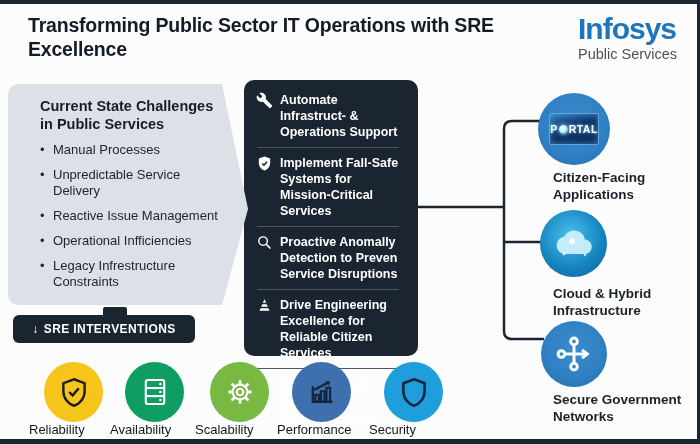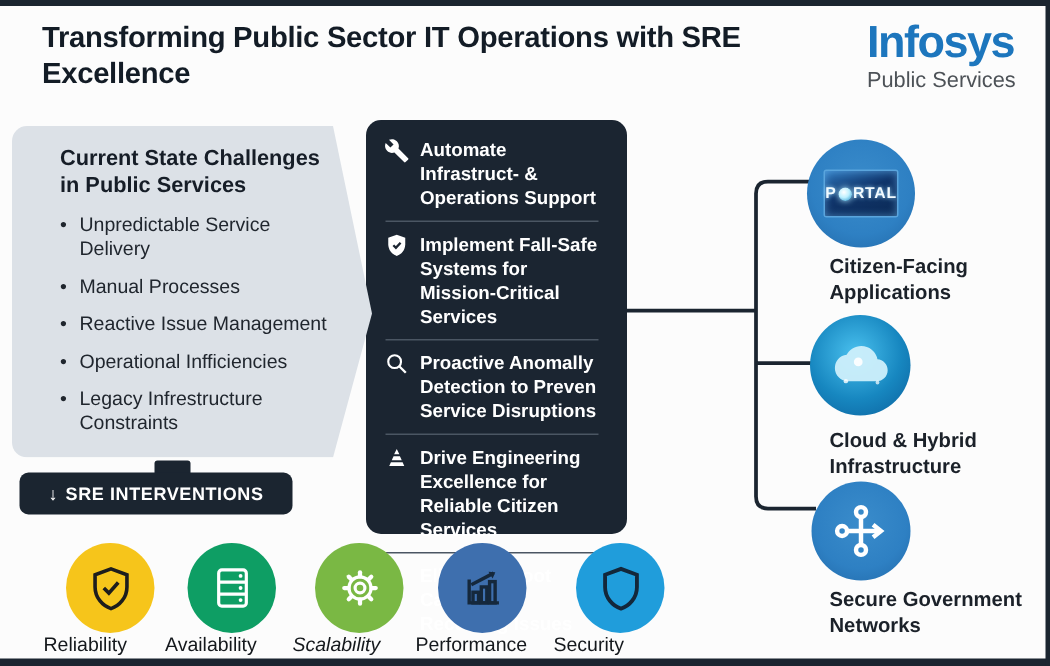--- a/index.html
+++ b/index.html
@@ -69,43 +69,43 @@
   
   .pillar{position:absolute;top:358px;width:59px;height:60px;border-radius:50%;z-index:2;
       display:flex;align-items:center;justify-content:center;}
   .pillar svg{width:34px;height:34px;display:block;}
   .p1{left:44px;background:#f6c51b;}
   .p2{left:125px;background:#0e9e64;}
   .p3{left:210px;background:#7ab844;}
   .p4{left:292px;background:#3e6fae;}
   .p5{left:384px;background:#209ddb;}
   .pillar-label{position:absolute;top:418px;width:90px;text-align:left;font-size:13px;color:#14181c;z-index:2;}
-  .pl1{left:29px;} .pl2{left:110px;} .pl3{left:195px;font-style:italic;} .pl4{left:277px;} .pl5{left:369px;}
+  .pl1{left:29px;} .pl2{left:110px;} .pl3{left:195px;} .pl4{left:277px;} .pl5{left:369px;}
 </style>
 </head>
 <body>
 
 <div class="stage">
 
   <div class="title">Transforming Public Sector IT Operations with SRE Excellence</div>
 
   <div class="brand">
     <div class="brand-name">Infosys</div>
     <div class="brand-sub">Public Services</div>
   </div>
 
   <svg class="connector" viewBox="0 0 700 444">
     <path d="M418 203 H504 M542 117 H512 Q504 117 504 125 V327 Q504 335 512 335 H544 M504 238 H542" fill="none" stroke="#1b2530" stroke-width="2.5"></path>
   </svg>
 
   <div class="challenges">
     <h2>Current State Challenges in Public Services</h2>
     <ul>
+      <li>Manual Processes</li>
       <li>Unpredictable Service Delivery</li>
-      <li>Manual Processes</li>
       <li>Reactive Issue Management</li>
       <li>Operational Infficiencies</li>
       <li>Legacy Infrestructure Constraints</li>
     </ul>
   </div>
 
   <div class="banner-tab"></div>
   <div class="banner">
     <span>↓</span>
     <span>SRE INTERVENTIONS</span>

